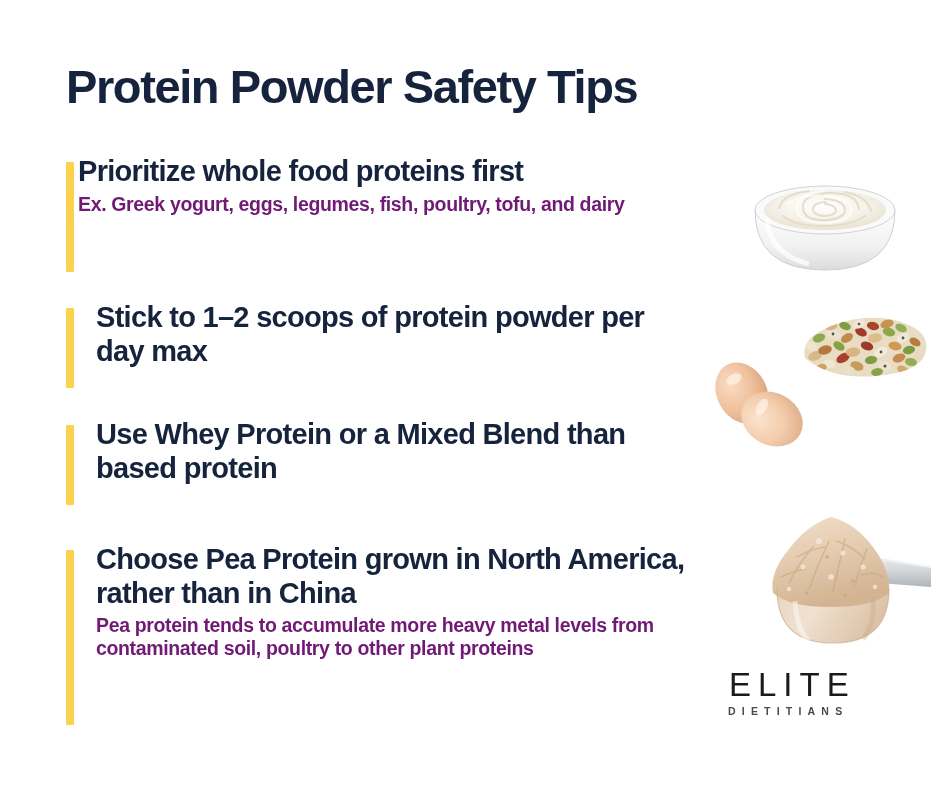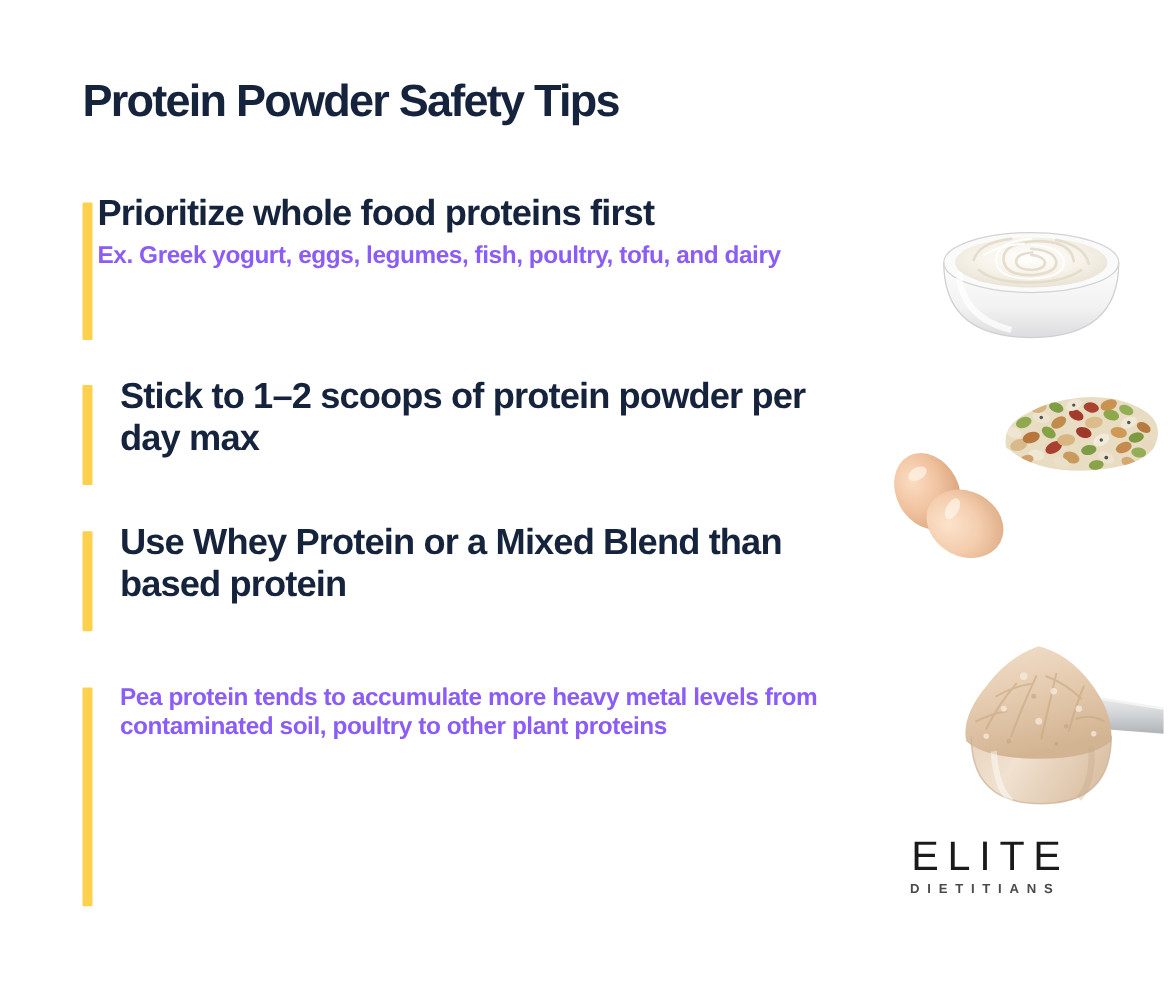--- a/index.html
+++ b/index.html
@@ -20,21 +20,21 @@
     position: absolute;
     inset: 0;
     background: #ffffff;
   }
 
   
   .page-title {
     position: absolute;
     left: 66px;
     top: 62px;
-    font-size: 36px;
+    font-size: 47px;
     font-weight: bold;
     letter-spacing: -1.4px;
     color: #15233C;
     line-height: 1.05;
     white-space: nowrap;
   }
 
   
   .tips {
     position: absolute;
@@ -61,21 +61,21 @@
     letter-spacing: -0.7px;
     line-height: 1.16;
     color: #15233C;
     margin: 0;
   }
   .tip-sub {
     font-size: 19.5px;
     font-weight: bold;
     letter-spacing: -0.35px;
     line-height: 1.18;
-    color: #8b5cf6;
+    color: #701a75;
     margin: 4px 0 0 0;
   }
 
   
   #tip-1 { position: absolute; top: 0px;   left: 0; width: 640px; padding-left: 12px; }
   #tip-2 { position: absolute; top: 146px; left: 0; width: 560px; }
   #tip-3 { position: absolute; top: 263px; left: 0; width: 540px; }
   #tip-4 { position: absolute; top: 388px; left: 0; width: 660px; }
 
   #tip-1 .accent-bar { top: 7px;  height: 110px; bottom: auto; }
@@ -136,20 +136,21 @@
       <p class="tip-heading">Stick to 1–2 scoops of protein powder per day max</p>
     </div>
 
     <div class="tip" id="tip-3">
       <span class="accent-bar"></span>
       <p class="tip-heading">Use Whey Protein or a Mixed Blend than based protein</p>
     </div>
 
     <div class="tip" id="tip-4">
       <span class="accent-bar"></span>
+      <p class="tip-heading">Choose Pea Protein grown in North America, rather than in China</p>
       <p class="tip-sub">Pea protein tends to accumulate more heavy metal levels from contaminated soil, poultry to other plant proteins</p>
     </div>
 
   </div>
 
   <div class="art" id="art-yogurt">
     <svg viewBox="0 0 172 112" width="172" height="112">
       <defs>
         <radialGradient id="yogSwirl" cx="48%" cy="40%" r="62%">
           <stop offset="0%" stop-color="#FFFFFF"></stop>

